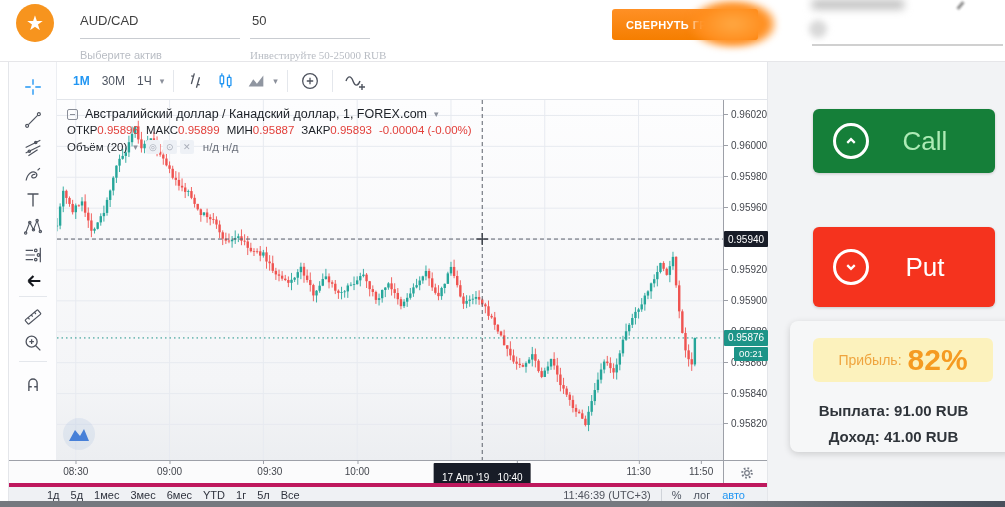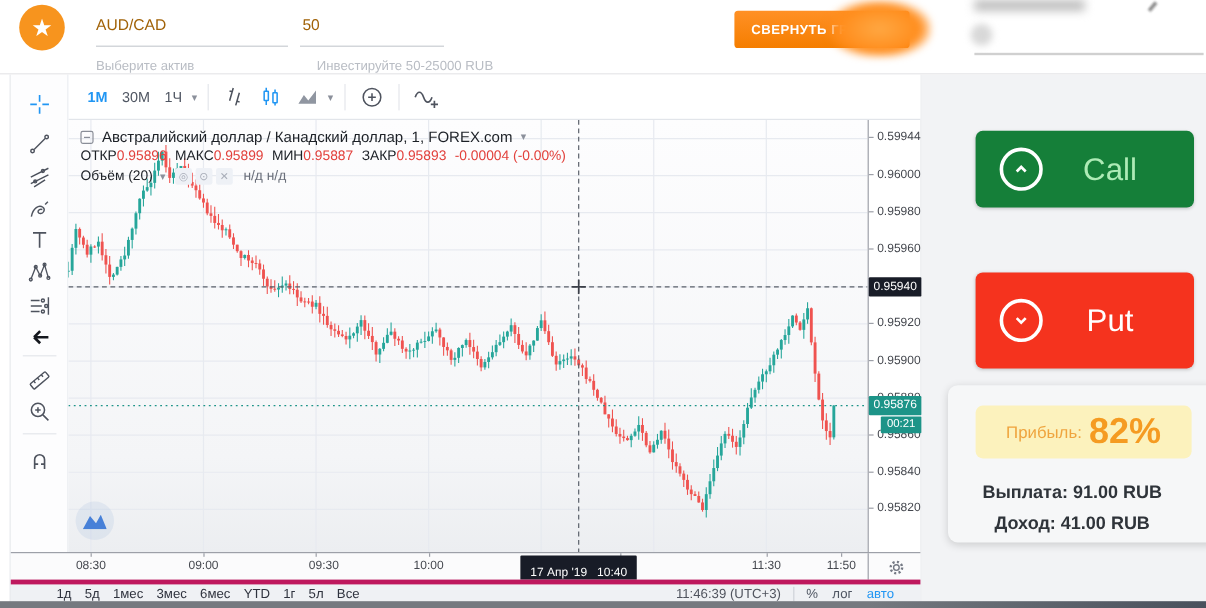--- a/index.html
+++ b/index.html
@@ -4,21 +4,21 @@
 <style>
   * { margin:0; padding:0; box-sizing:border-box; }
   html,body { width:1005px; height:507px; overflow:hidden; background:#fff;
     font-family:"Liberation Sans", sans-serif; }
   .abs { position:absolute; }
   #stage { position:relative; width:1005px; height:507px; background:#fff; }
 
   
   #topbar { position:absolute; left:0; top:0; width:1005px; height:62px; background:#fff; border-bottom:1px solid #e6e6e9; z-index:30; }
   .fav-btn { left:16px; top:4px; width:38px; height:38px; border-radius:50%; background:#f7941e; display:flex; align-items:center; justify-content:center; color:#fff; font-size:20px; }
-  .field-val { font-size:13px; color:#a16207; font-weight:500; }
+  .field-val { font-size:13px; color:#404040; font-weight:500; }
   .field-line { height:1px; background:#c9ccd1; }
   .field-hint { font-size:11px; color:#b9bdc4; }
   .collapse-btn { left:612px; top:9px; width:146px; height:31px; border:none; border-radius:3px;
     background:linear-gradient(180deg,#ff9025,#f57e00); color:#fff; font-weight:bold; font-size:11px;
     letter-spacing:.4px; font-family:"Liberation Sans", sans-serif; text-align:left; padding-left:14px; }
   .orange-blob { left:690px; top:0px; width:86px; height:48px; border-radius:45%;
     background:radial-gradient(ellipse at center,#ffa843 0%,#ff8d1d 55%, rgba(255,141,29,0) 78%);
     filter:blur(3px); z-index:31; pointer-events:none; }
   .blur-bar { left:812px; top:0; width:92px; height:9px; background:#bcbcbc; filter:blur(4px); }
   .blur-dot { left:809px; top:20px; width:18px; height:18px; border-radius:50%; background:#d8d8d8; filter:blur(3px); }
@@ -103,21 +103,21 @@
 
 <div id="stage">
 
   <div id="topbar">
     <div class="abs fav-btn">★</div>
     <div class="abs field-val" style="left:80px; top:13px;">AUD/CAD</div>
     <div class="abs field-line" style="left:80px; top:38px; width:160px;"></div>
     <div class="abs field-hint" style="left:80px; top:49px;">Выберите актив</div>
     <div class="abs field-val" style="left:252px; top:13px;">50</div>
     <div class="abs field-line" style="left:250px; top:38px; width:120px;"></div>
-    <div class="abs field-hint" style="left:264px; top:49px;">Инвестируйте 50-25000 RUB</div>
+    <div class="abs field-hint" style="left:250px; top:49px;font-family:Liberation Serif, serif;">Инвестируйте 50-25000 RUB</div>
     <button class="abs collapse-btn">СВЕРНУТЬ ГРАФИК</button>
     <div class="abs orange-blob"></div>
     <div class="abs blur-bar"></div>
     <div class="abs blur-dot"></div>
     <div class="abs blur-pencil"></div>
     <div class="abs blur-underline"></div>
   </div>
 
   <div id="chart">
     <div id="toolbar-top">
@@ -706,21 +706,21 @@
           <rect x="636.6591549295774" y="237.93991416309953" width="2.4" height="26.498958070148348" fill="#26a69a"></rect>
           <line x1="0" y1="237.93991416309953" x2="666" y2="237.93991416309953" stroke="#1d9488" stroke-width="1" stroke-dasharray="1.5 3"></line>
           <line x1="425.23943661971833" y1="0" x2="425.23943661971833" y2="360" stroke="#5b616b" stroke-width="1" stroke-dasharray="4 3"></line>
           <line x1="0" y1="139.0557939914149" x2="666" y2="139.0557939914149" stroke="#5b616b" stroke-width="1" stroke-dasharray="4 3"></line>
           <line x1="419.23943661971833" y1="139.0557939914149" x2="431.23943661971833" y2="139.0557939914149" stroke="#3c4049" stroke-width="1.4"></line>
           <line x1="425.23943661971833" y1="133.0557939914149" x2="425.23943661971833" y2="145.0557939914149" stroke="#3c4049" stroke-width="1.4"></line>
         </svg>
     </div>
 
     <div id="price-axis">
-        <div class="ptick" style="top: 9.45064px;">0.59944</div>
+        <div class="ptick" style="top: 9.45064px;">0.96020</div>
         <div class="ptick" style="top: 40.3519px;">0.96000</div>
         <div class="ptick" style="top: 71.2532px;">0.95980</div>
         <div class="ptick" style="top: 102.155px;">0.95960</div>
         <div class="ptick" style="top: 133.056px;">0.95940</div>
         <div class="ptick" style="top: 163.957px;">0.95920</div>
         <div class="ptick" style="top: 194.858px;">0.95900</div>
         <div class="ptick" style="top: 225.76px;">0.95880</div>
         <div class="ptick" style="top: 256.661px;">0.95860</div>
         <div class="ptick" style="top: 287.562px;">0.95840</div>
         <div class="ptick" style="top: 318.464px;">0.95820</div>

